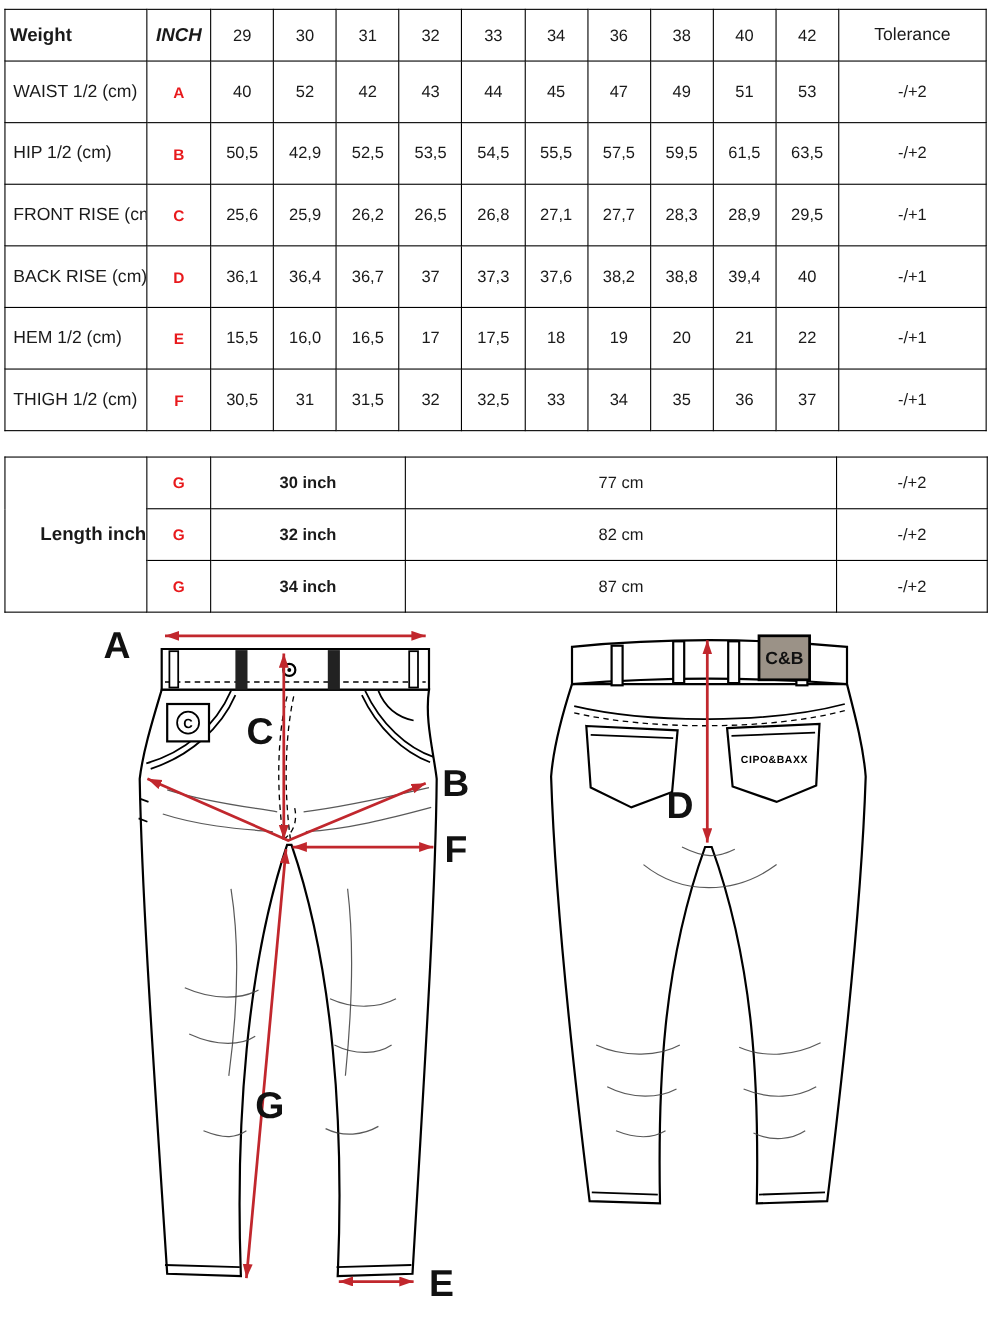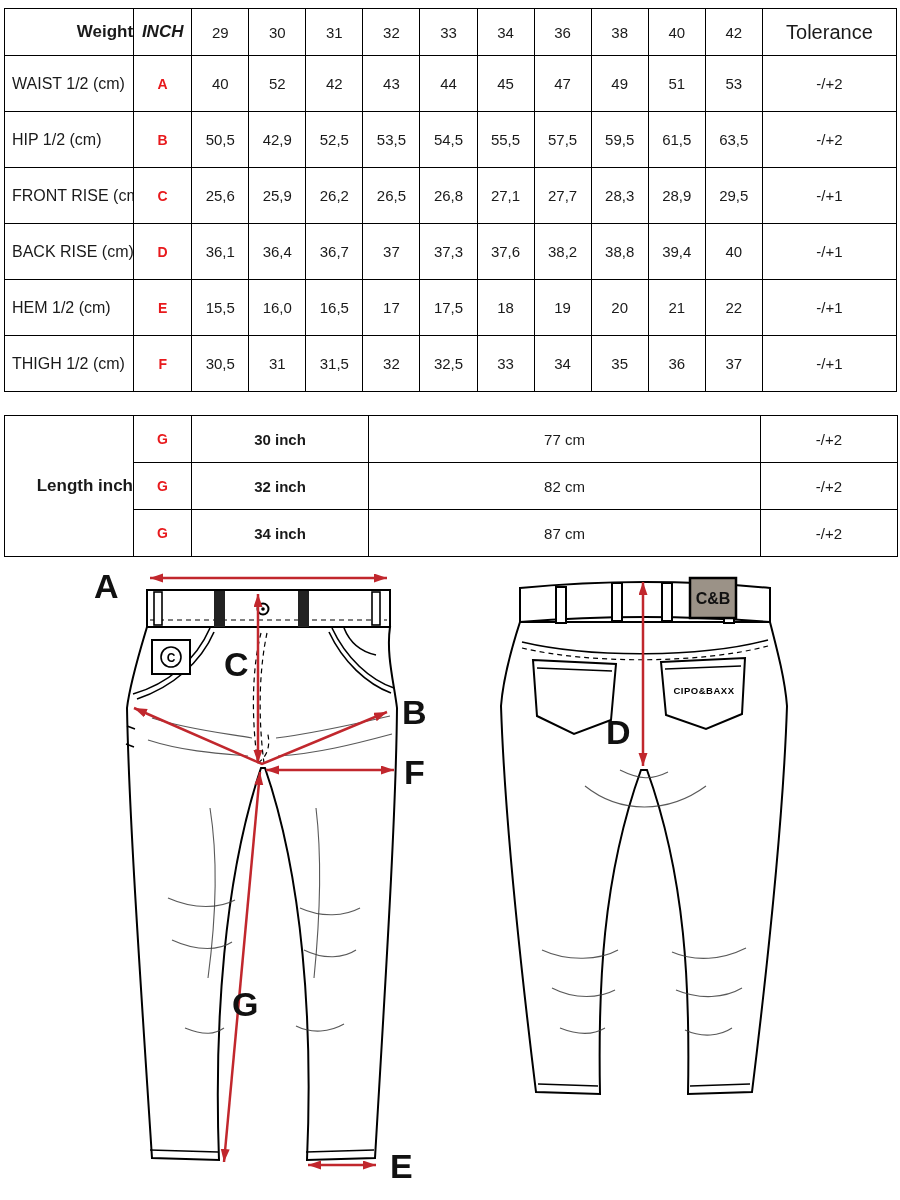--- a/index.html
+++ b/index.html
@@ -11,23 +11,23 @@
   td, th { border: 1px solid #000; text-align: center; vertical-align: middle;
            font-weight: normal; font-size: 15px; overflow: hidden; white-space: nowrap; }
 
   .size-table { width: 893px; margin: 8px 3px 0 4px; border: 1.5px solid #000; }
   .size-table th { height: 47px; }
   .size-table td { height: 56px; }
   .size-table .c-label  { width: 129px; }
   .size-table .c-inch   { width: 58px; }
   .size-table .c-size   { width: 57px; }
   .size-table .c-tol    { width: 134px; }
-  .size-table th.weight { text-align: right; padding-left: 4px; font-size: 17px; font-weight: bold; }
+  .size-table th.weight { text-align: left; padding-left: 4px; font-size: 17px; font-weight: bold; }
   .size-table th.inch   { font-size: 17px; font-weight: bold; font-style: italic; }
-  .size-table th.tol    { font-size: 20px; font-weight: normal; }
+  .size-table th.tol    { font-size: 16px; font-weight: normal; }
   .size-table td.rl     { text-align: left; padding-left: 7px; font-size: 16px; }
   td.code               { color: #e8191c; font-weight: bold; font-size: 14px; }
 
   .length-table { width: 893px; margin: 23px 3px 0 4px; border: 1.5px solid #000; }
   .length-table td { height: 47px; }
   .length-table .c-label { width: 129px; }
   .length-table .c-code  { width: 58px; }
   .length-table .c-inch  { width: 177px; }
   .length-table .c-cm    { width: 392px; }
   .length-table .c-tol   { width: 137px; }

